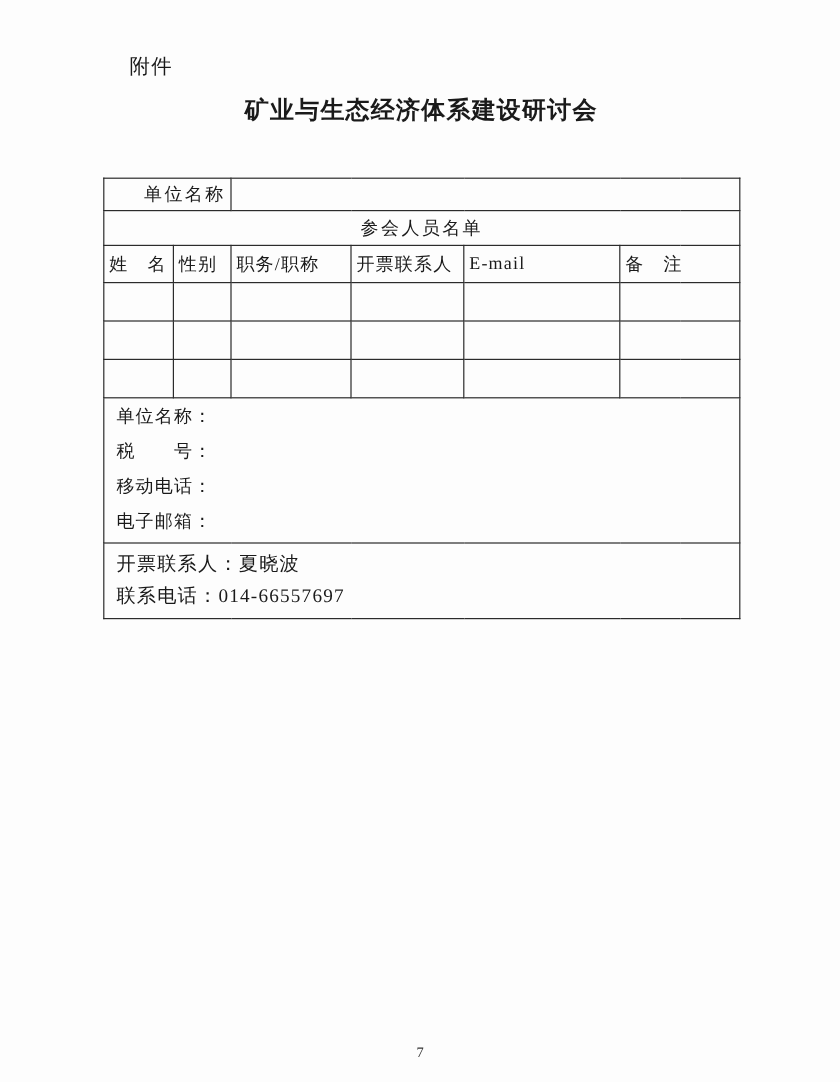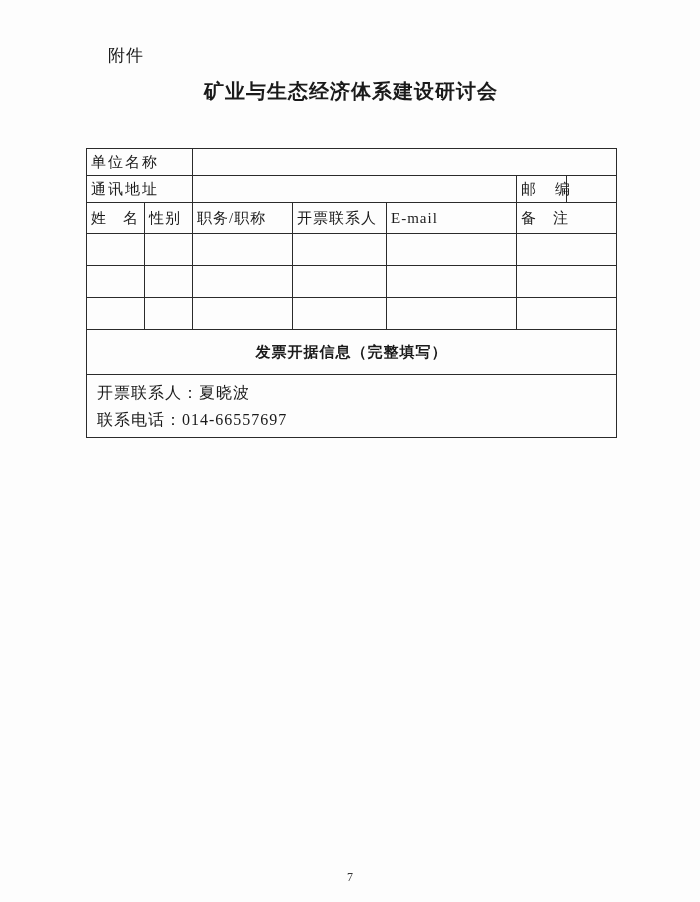--- a/index.html
+++ b/index.html
@@ -63,21 +63,21 @@
     table-layout: fixed;
   }
   table.form td {
     border: 1px solid #2b2b2b;
     font-size: 15px;
     padding: 0 4px;
     vertical-align: middle;
     font-family: "Liberation Serif", serif;
   }
   .r-label {
-    text-align: left;
+    text-align: right;
     height: 26px;
     letter-spacing: 2px;
     white-space: nowrap;
   }
   .r-blank {
     height: 26px;
   }
   .section-title {
     text-align: center;
     height: 28px;
@@ -155,24 +155,21 @@
       <col style="width:130px">
       <col style="width:50px">
       <col style="width:50px">
     </colgroup>
     <tbody>
       <tr>
         <td class="r-label" colspan="2">单位名称</td>
         <td class="r-blank" colspan="5"></td>
       </tr>
       <tr>
-        <td class="r-label" colspan="2">通讯地址</td>
-        <td class="r-blank" colspan="3"></td>
-        <td class="r-label">邮　编</td>
-        <td class="r-blank"></td>
+        <td class="section-title" colspan="7">参会人员名单</td>
       </tr>
       <tr>
         <td class="col-head">姓　名</td>
         <td class="col-head">性别</td>
         <td class="col-head">职务/职称</td>
         <td class="col-head">开票联系人</td>
         <td class="col-head email-head">E-mail</td>
         <td class="col-head" colspan="2">备　注</td>
       </tr>
 
@@ -194,24 +191,29 @@
       </tr>
       <tr class="data-row">
         <td></td>
         <td></td>
         <td></td>
         <td></td>
         <td></td>
         <td colspan="2"></td>
       </tr>
 
-      <tr>
-        <td class="invoice-title" colspan="7">发票开据信息（完整填写）</td>
-      </tr>
-
+
+      <tr>
+        <td class="field-block" colspan="7">
+          <div class="field-line">单位名称：</div>
+          <div class="field-line">税　　号：</div>
+          <div class="field-line">移动电话：</div>
+          <div class="field-line">电子邮箱：</div>
+        </td>
+      </tr>
 
       <tr>
         <td class="contact-block" colspan="7">
           <div class="contact-line">开票联系人：夏晓波</div>
           <div class="contact-line">联系电话：014-66557697</div>
         </td>
       </tr>
     </tbody>
   </table>
 

